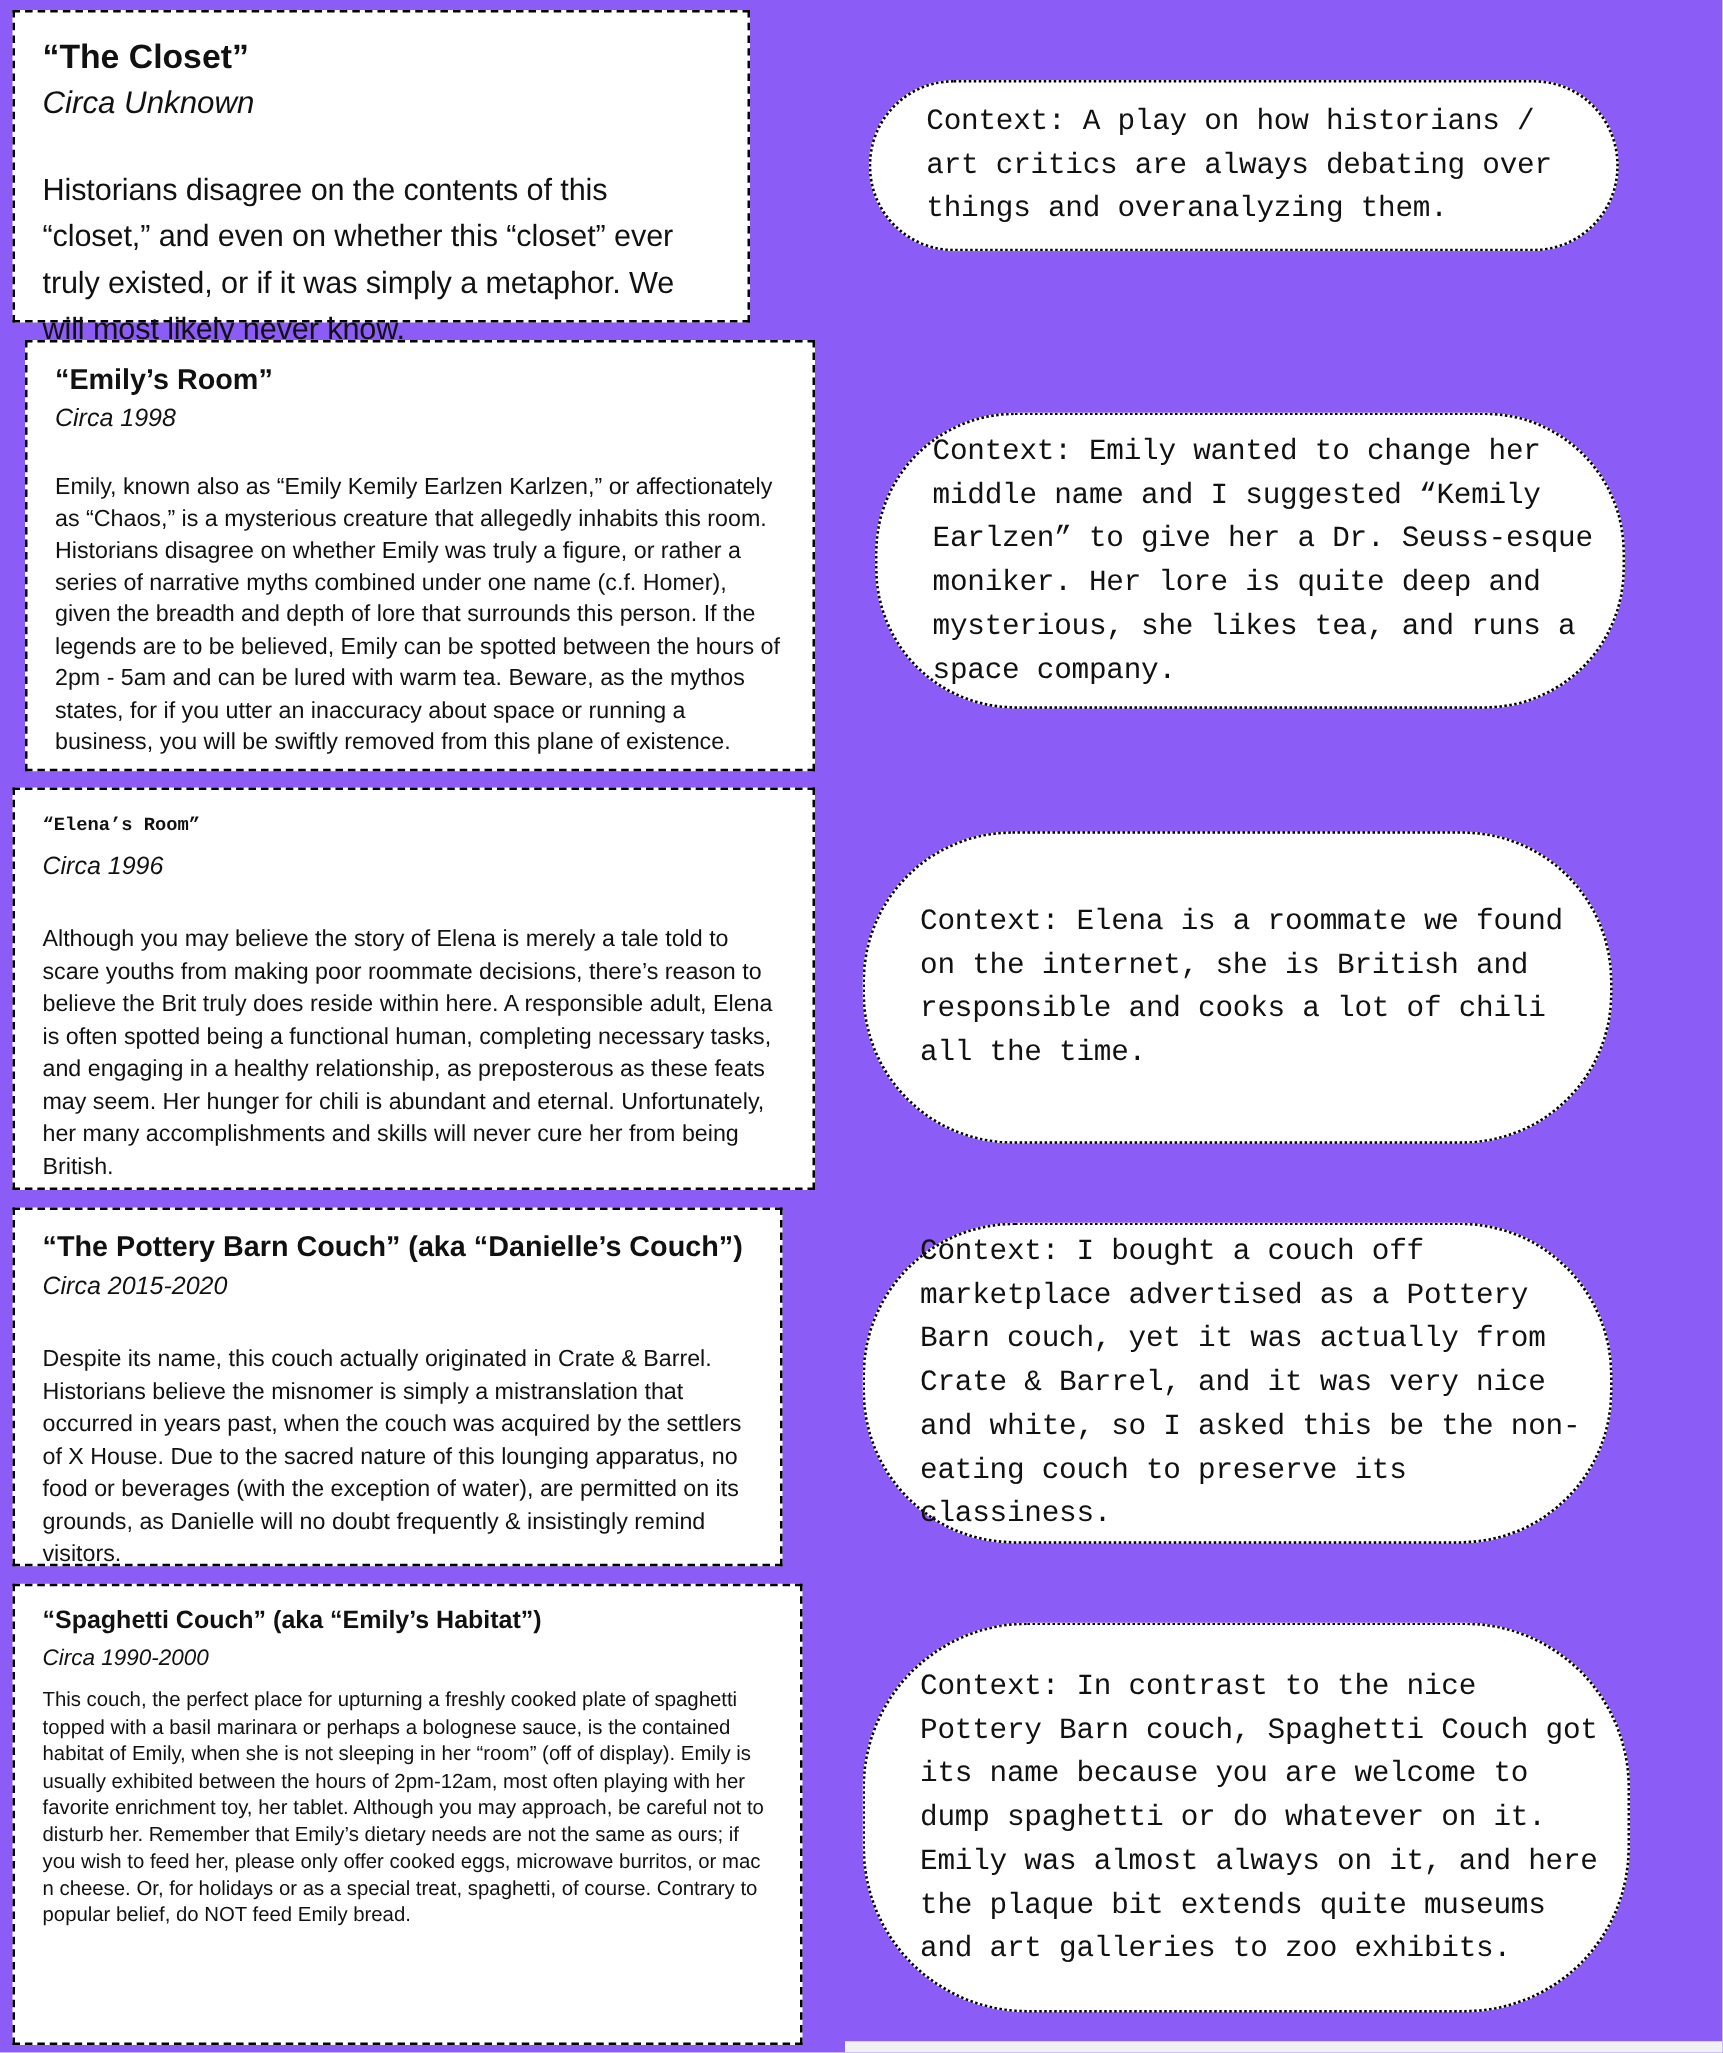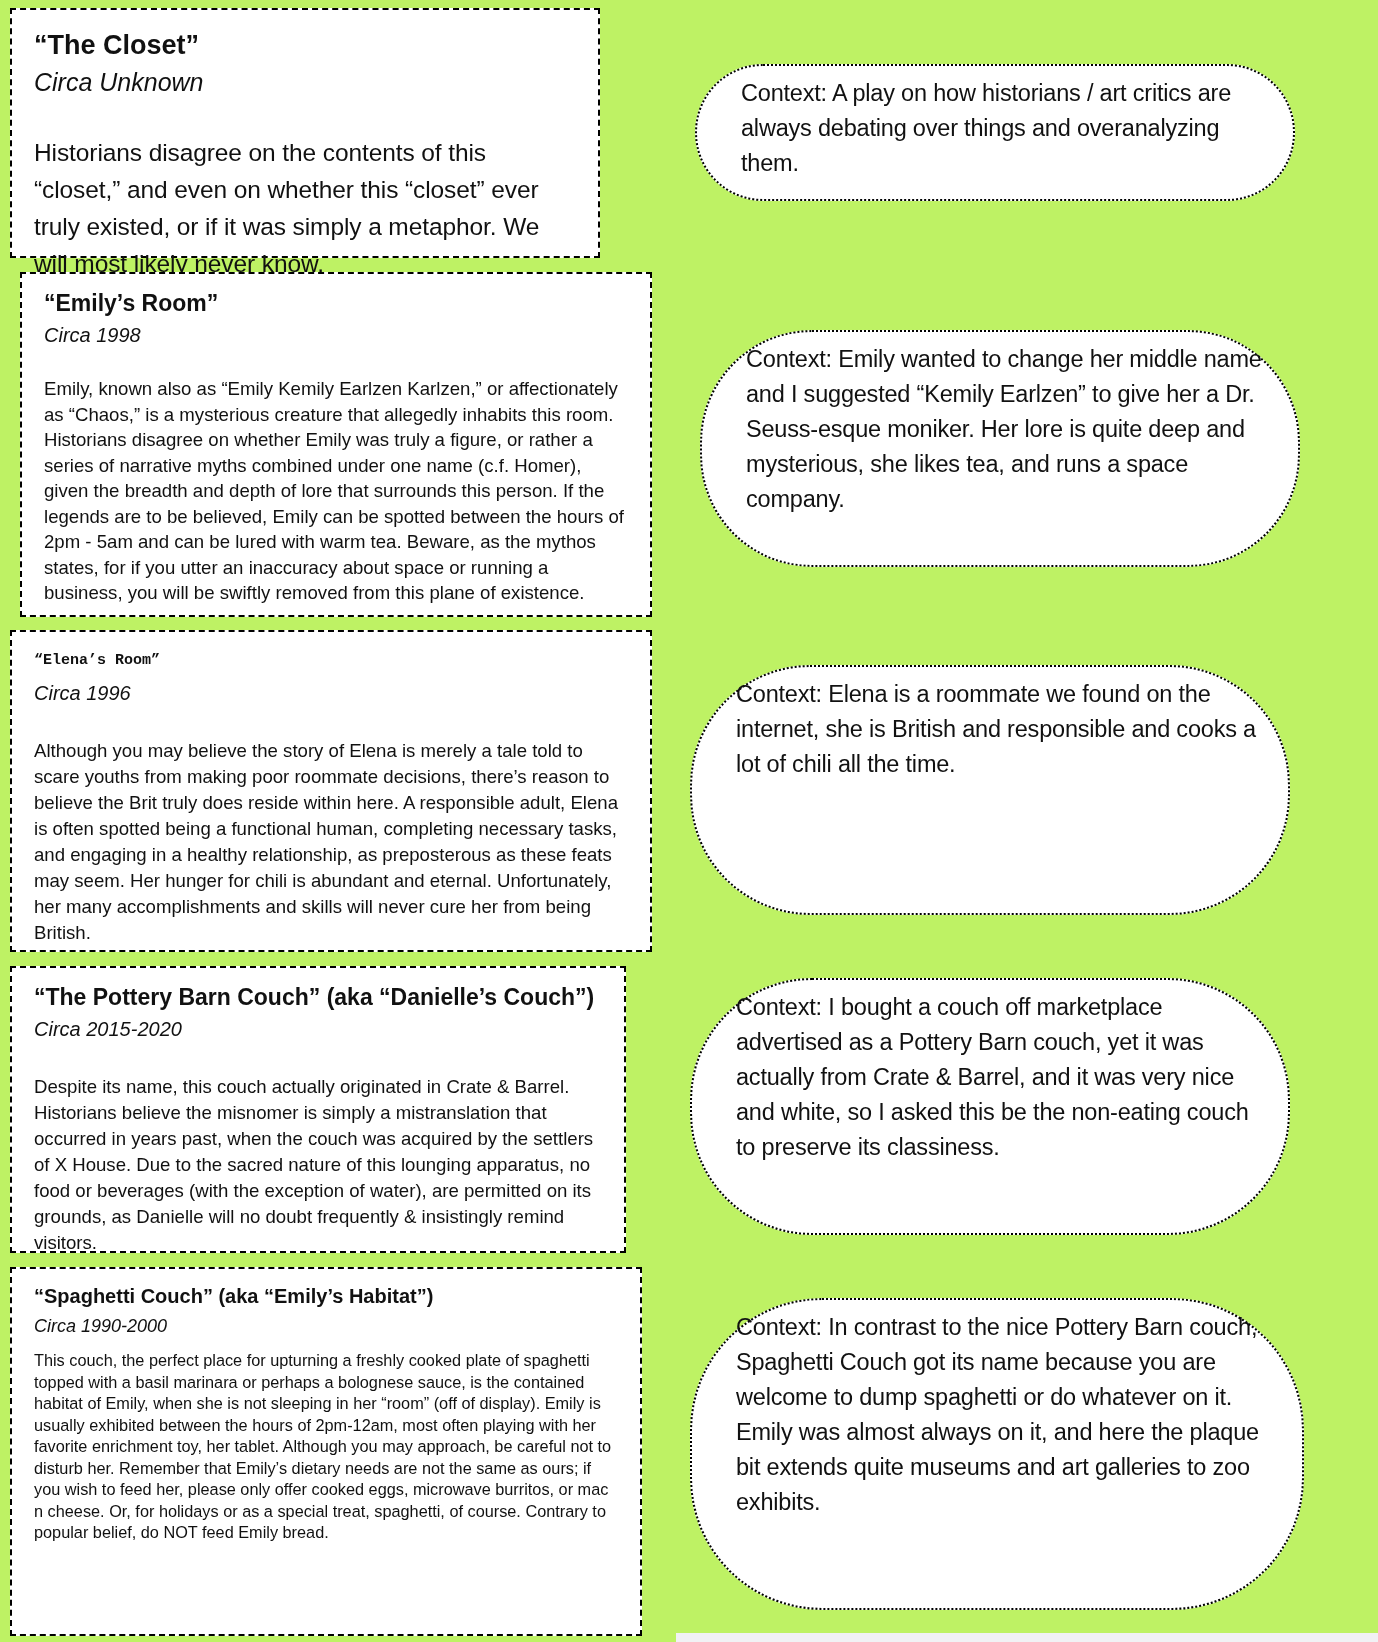--- a/index.html
+++ b/index.html
@@ -1,20 +1,20 @@
 <!DOCTYPE html>
 <html><head>
 <meta charset="utf-8">
 <style>
   html, body { margin: 0; padding: 0; background: #ffffff; }
   .canvas {
     position: relative;
     width: 1378px;
     height: 1642px;
-    background: #bef264;
+    background: #8b5cf6;
     font-family: "Liberation Sans", sans-serif;
     color: #111111;
     overflow: hidden;
   }
 
   
   .plaque {
     position: absolute;
     box-sizing: border-box;
     border: 2px dashed #000000;
@@ -50,21 +50,23 @@
   .p4 .circa { font-size: 18px; line-height: 24px; }
   .p4 .body  { font-size: 16.3px; line-height: 21.5px; margin-top: 12px; }
 
   
   .bubble {
     position: absolute;
     box-sizing: border-box;
     border: 2.5px dotted #000000;
     background: #ffffff;
     display: flex;
+    align-items: center;
     padding: 10px 22px 10px 44px;
+    font-family: Liberation Mono, monospace;
   }
   .bubble p { margin: 0; font-size: 23.5px; line-height: 35px; letter-spacing: -0.2px; }
 
   .b0 { left: 695px; top: 64px;   width: 600px; height: 137px; border-radius: 68px; }
   .b1 { left: 700px; top: 330px;  width: 600px; height: 237px; border-radius: 112px; }
   .b2 { left: 690px; top: 665px;  width: 600px; height: 250px; border-radius: 120px; }
   .b3 { left: 690px; top: 978px;  width: 600px; height: 257px; border-radius: 122px; }
   .b4 { left: 690px; top: 1298px; width: 614px; height: 312px; border-radius: 132px; }
 
   

